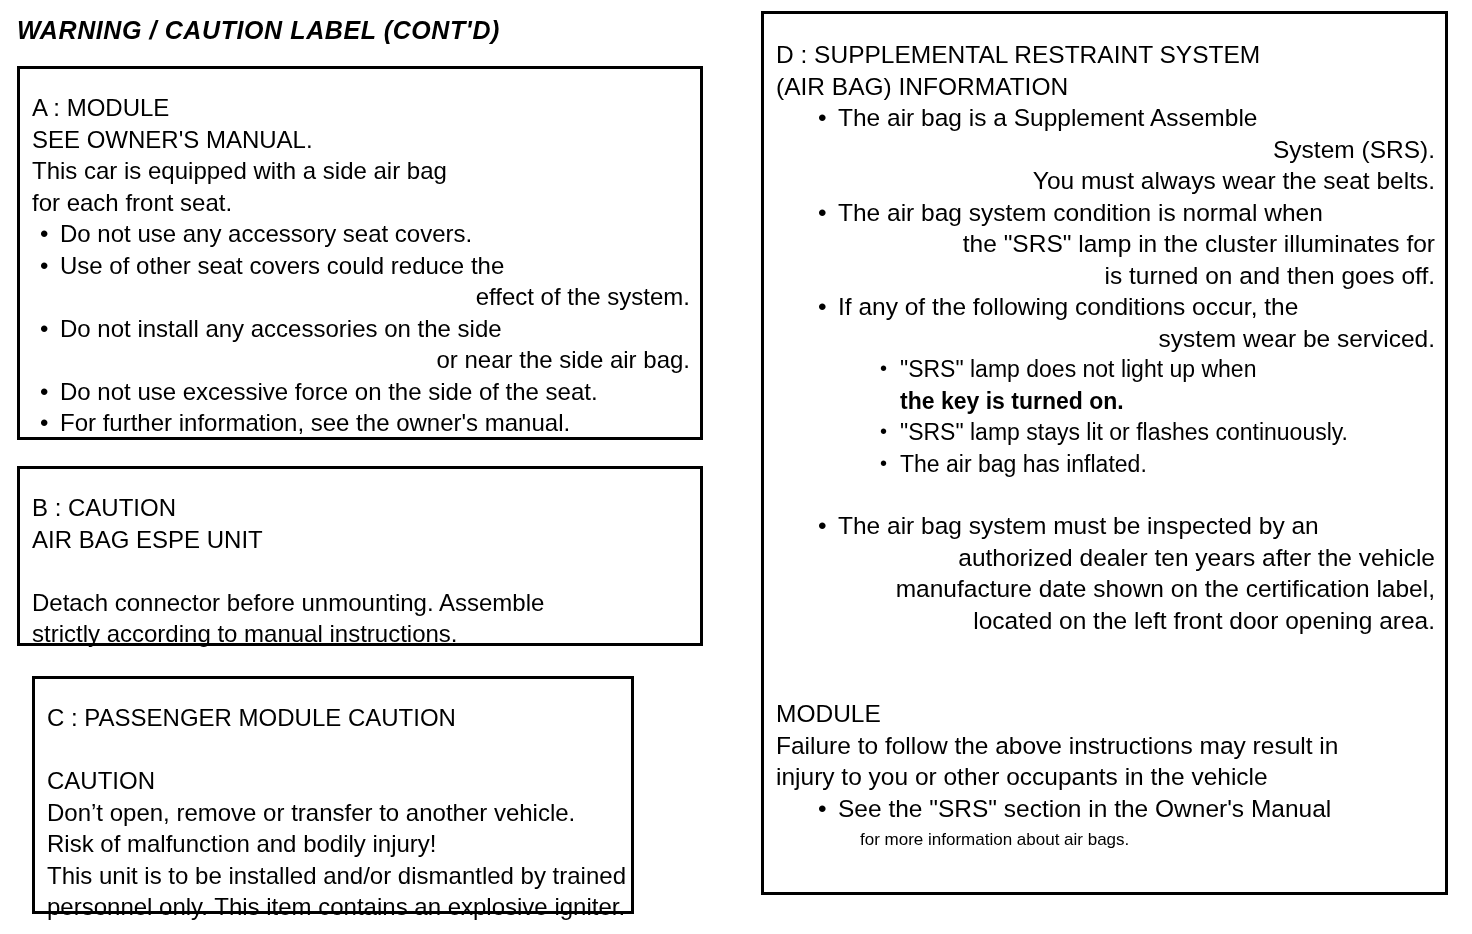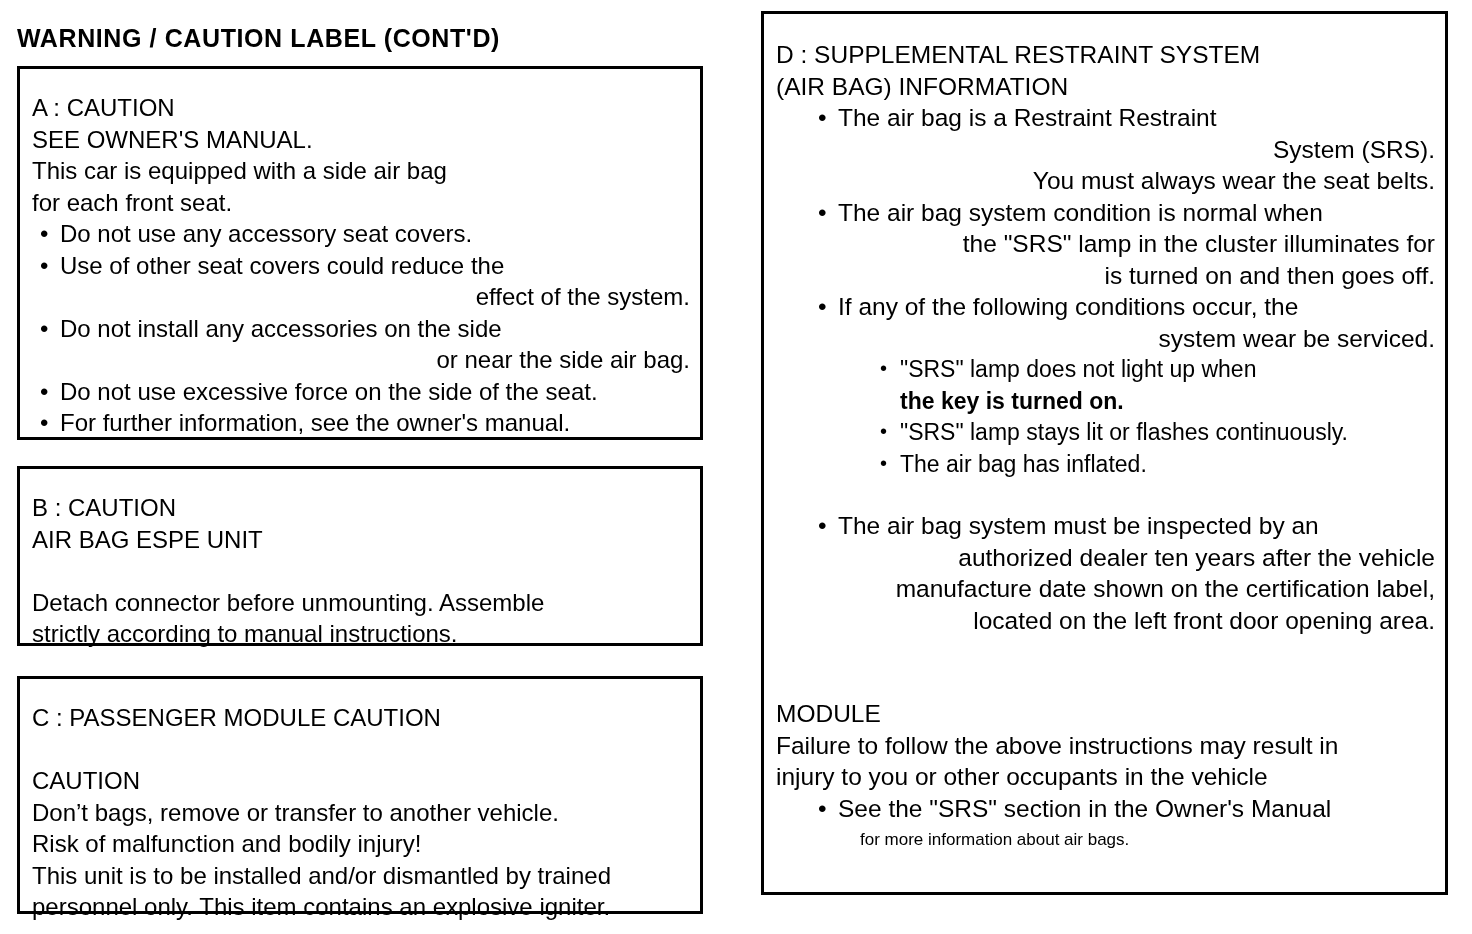--- a/index.html
+++ b/index.html
@@ -18,37 +18,38 @@
   .page {
     position: relative;
     width: 1472px;
     height: 934px;
   }
 
   
   #page-title {
     position: absolute;
     left: 17px;
-    top: 24px;
+    top: 16px;
     font-size: 25px;
     font-weight: bold;
     letter-spacing: 0.6px;
     white-space: nowrap;
+    font-style: italic;
   }
 
   .box {
     position: absolute;
     border: 3px solid #000;
     box-sizing: border-box;
     background: #fff;
   }
 
   #box-a { left: 17px;  top: 66px;  width: 686px; height: 374px; }
   #box-b { left: 17px;  top: 466px; width: 686px; height: 180px; }
-  #box-c { left: 17px;  top: 676px; width: 686px; height: 238px; }
+  #box-c { left: 32px;  top: 676px; width: 602px; height: 238px; }
   #box-d { left: 761px; top: 11px;  width: 687px; height: 884px; }
 
   .inner {
     padding: 8px 10px 0 12px;
     margin-top: 15px;
   }
 
   .line {
     font-size: 24px;
     line-height: 31.5px;
@@ -136,21 +137,21 @@
 </style>
 </head>
 <body>
 
 <div class="page">
 
   <div id="page-title">WARNING / CAUTION LABEL (CONT'D)</div>
 
   <div class="box" id="box-a">
     <div class="inner">
-      <div class="line">A : CAUTION</div>
+      <div class="line">A : MODULE</div>
       <div class="line">SEE OWNER'S MANUAL.</div>
       <div class="line">This car is equipped with a side air bag</div>
       <div class="line">for each front seat.</div>
 
       <div class="bullet-line">
         <span class="dot">•</span>
         <span>Do not use any accessory seat covers.</span>
       </div>
 
       <div class="bullet-line">
@@ -185,35 +186,35 @@
       <div class="line">Detach connector before unmounting.  Assemble</div>
       <div class="line">strictly according to manual instructions.</div>
     </div>
   </div>
 
   <div class="box" id="box-c">
     <div class="inner">
       <div class="line">C : PASSENGER MODULE CAUTION</div>
       <div class="blank">&nbsp;</div>
       <div class="line">CAUTION</div>
-      <div class="line">Don’t bags, remove or transfer to another vehicle.</div>
+      <div class="line">Don’t open, remove or transfer to another vehicle.</div>
       <div class="line">Risk of malfunction and bodily injury!</div>
       <div class="line">This unit is to be installed and/or dismantled by trained</div>
       <div class="line">personnel only. This item contains an explosive igniter.</div>
     </div>
   </div>
 
   <div class="box" id="box-d">
     <div class="inner">
       <div class="line">D : SUPPLEMENTAL RESTRAINT SYSTEM</div>
       <div class="line">(AIR BAG) INFORMATION</div>
 
       <div class="bullet-line">
         <span class="dot">•</span>
-        <span>The air bag is a Restraint Restraint</span>
+        <span>The air bag is a Supplement Assemble</span>
       </div>
       <div class="bullet-cont">System (SRS).</div>
       <div class="bullet-cont">You must always wear the seat belts.</div>
 
       <div class="bullet-line">
         <span class="dot">•</span>
         <span>The air bag system condition is normal when</span>
       </div>
       <div class="bullet-cont">the "SRS" lamp in the cluster illuminates for</div>
       <div class="bullet-cont">is turned on and then goes off.</div>

